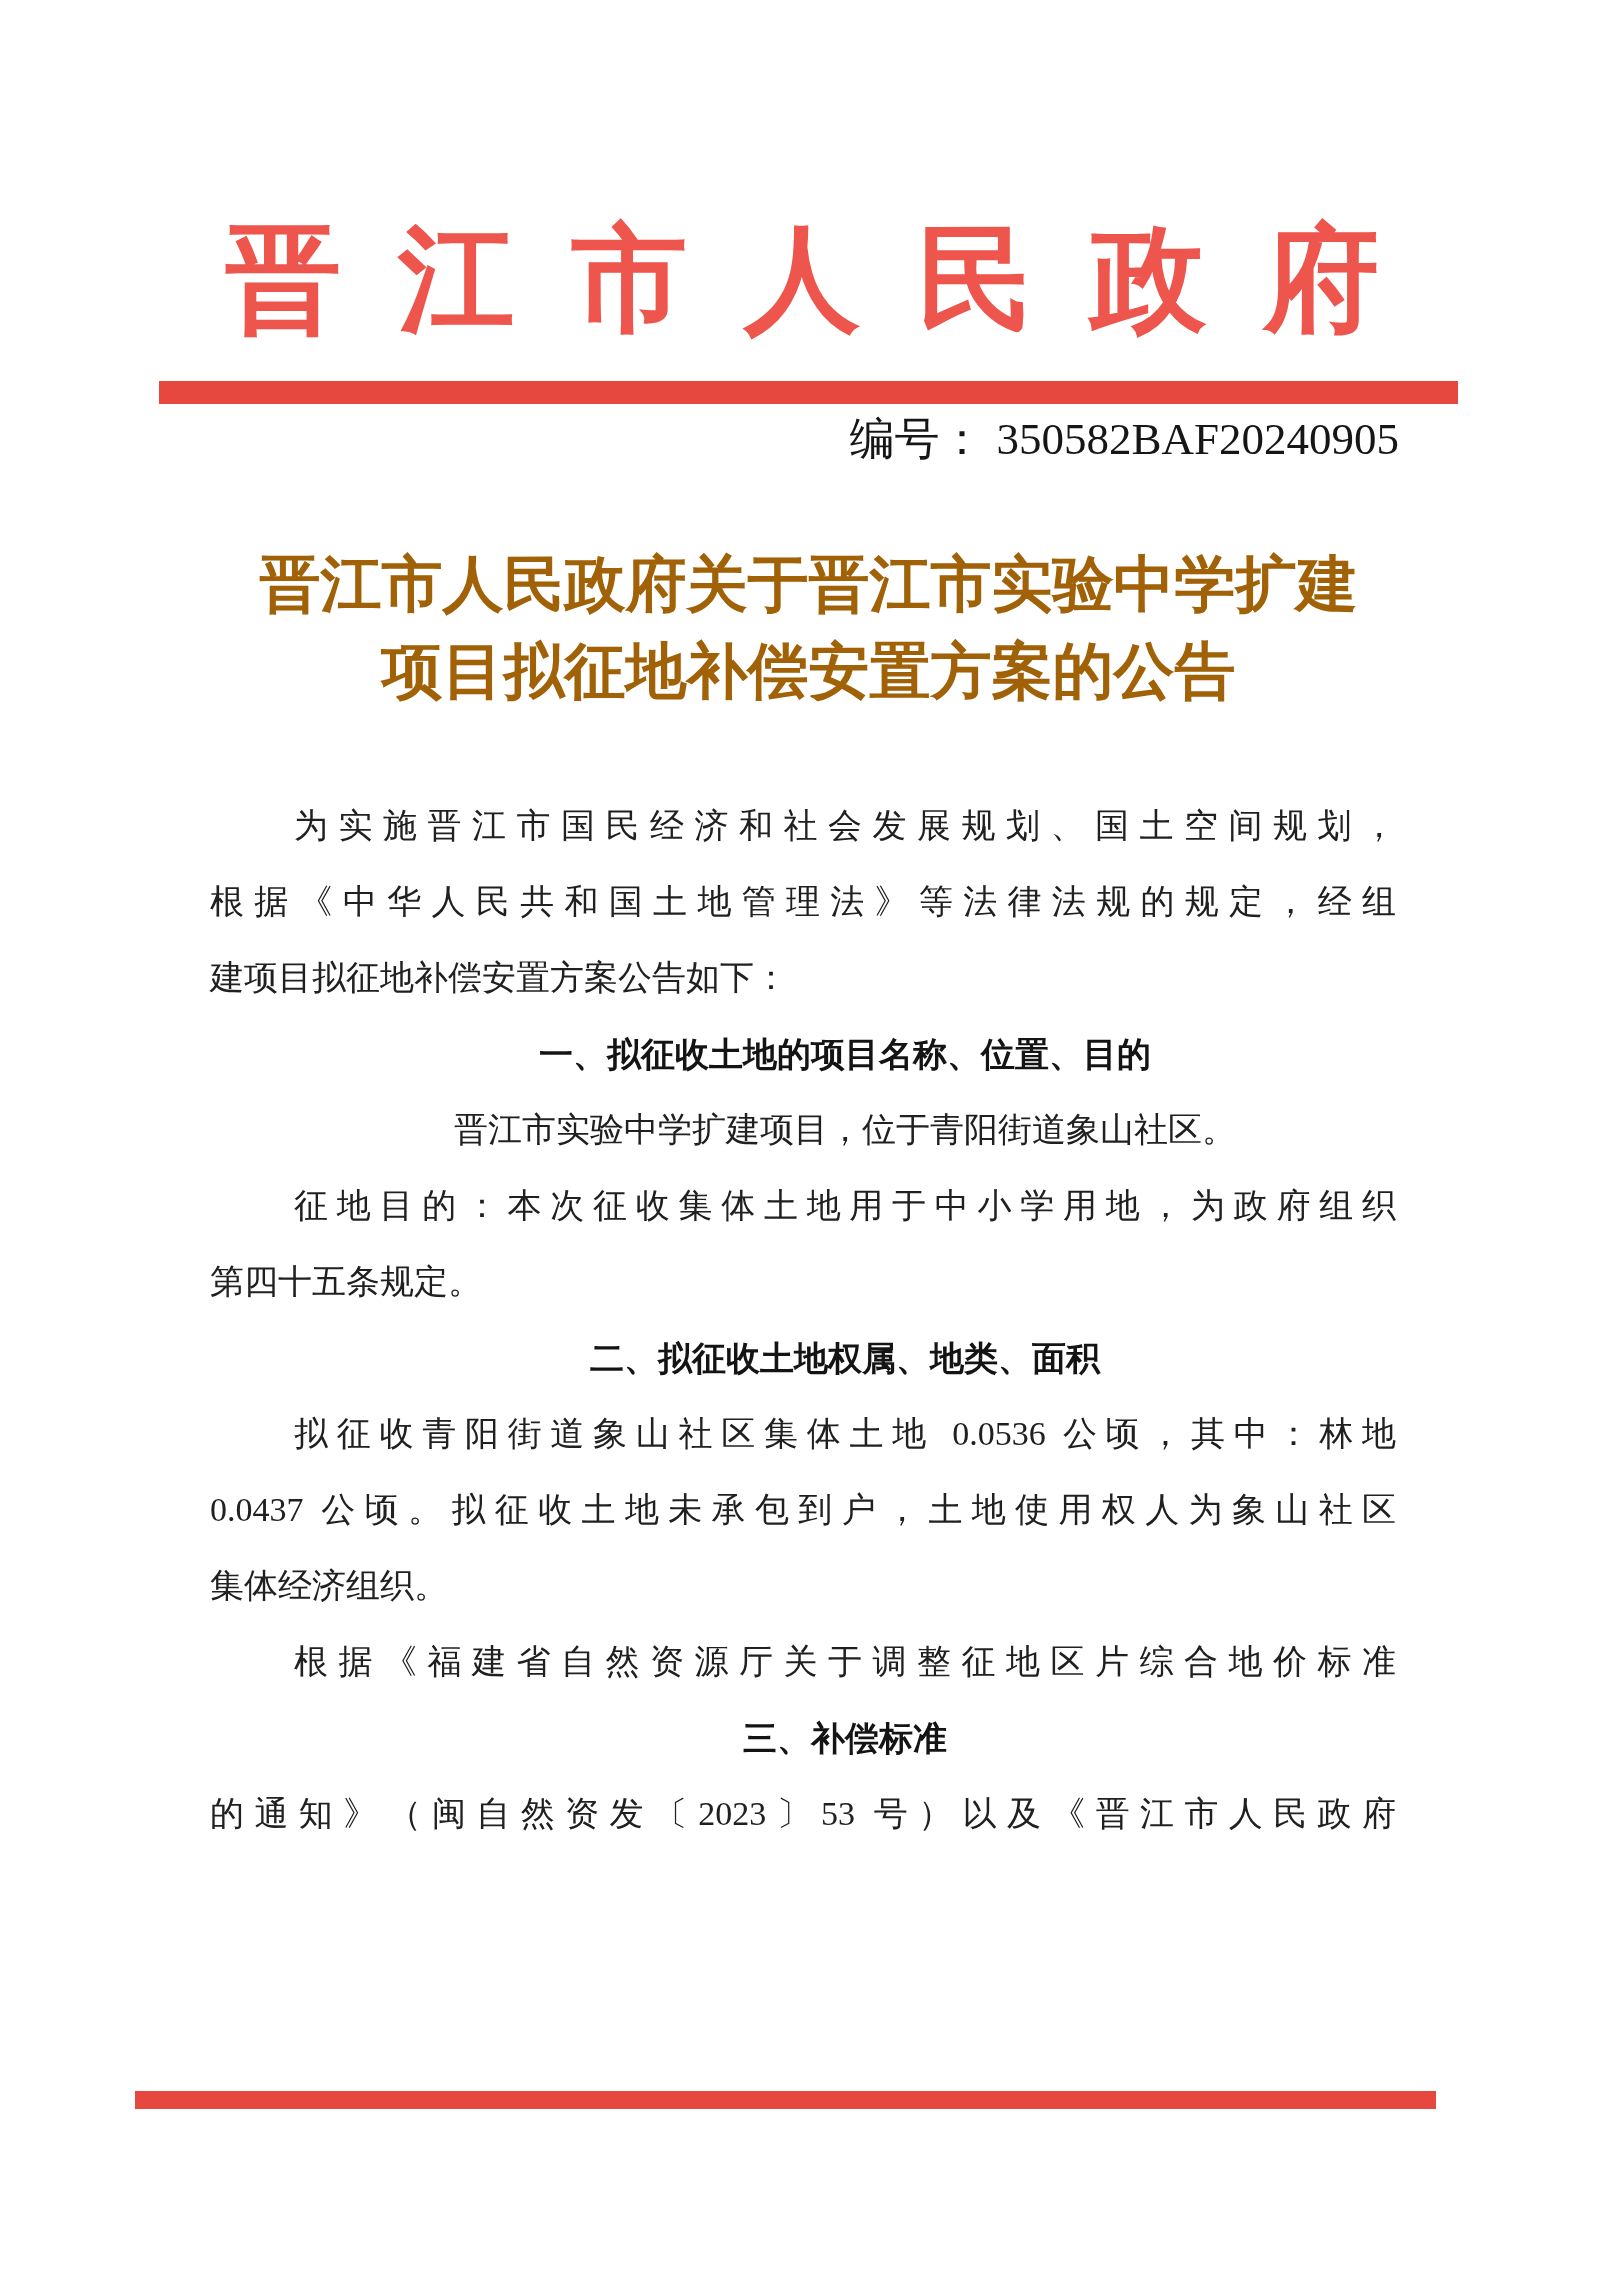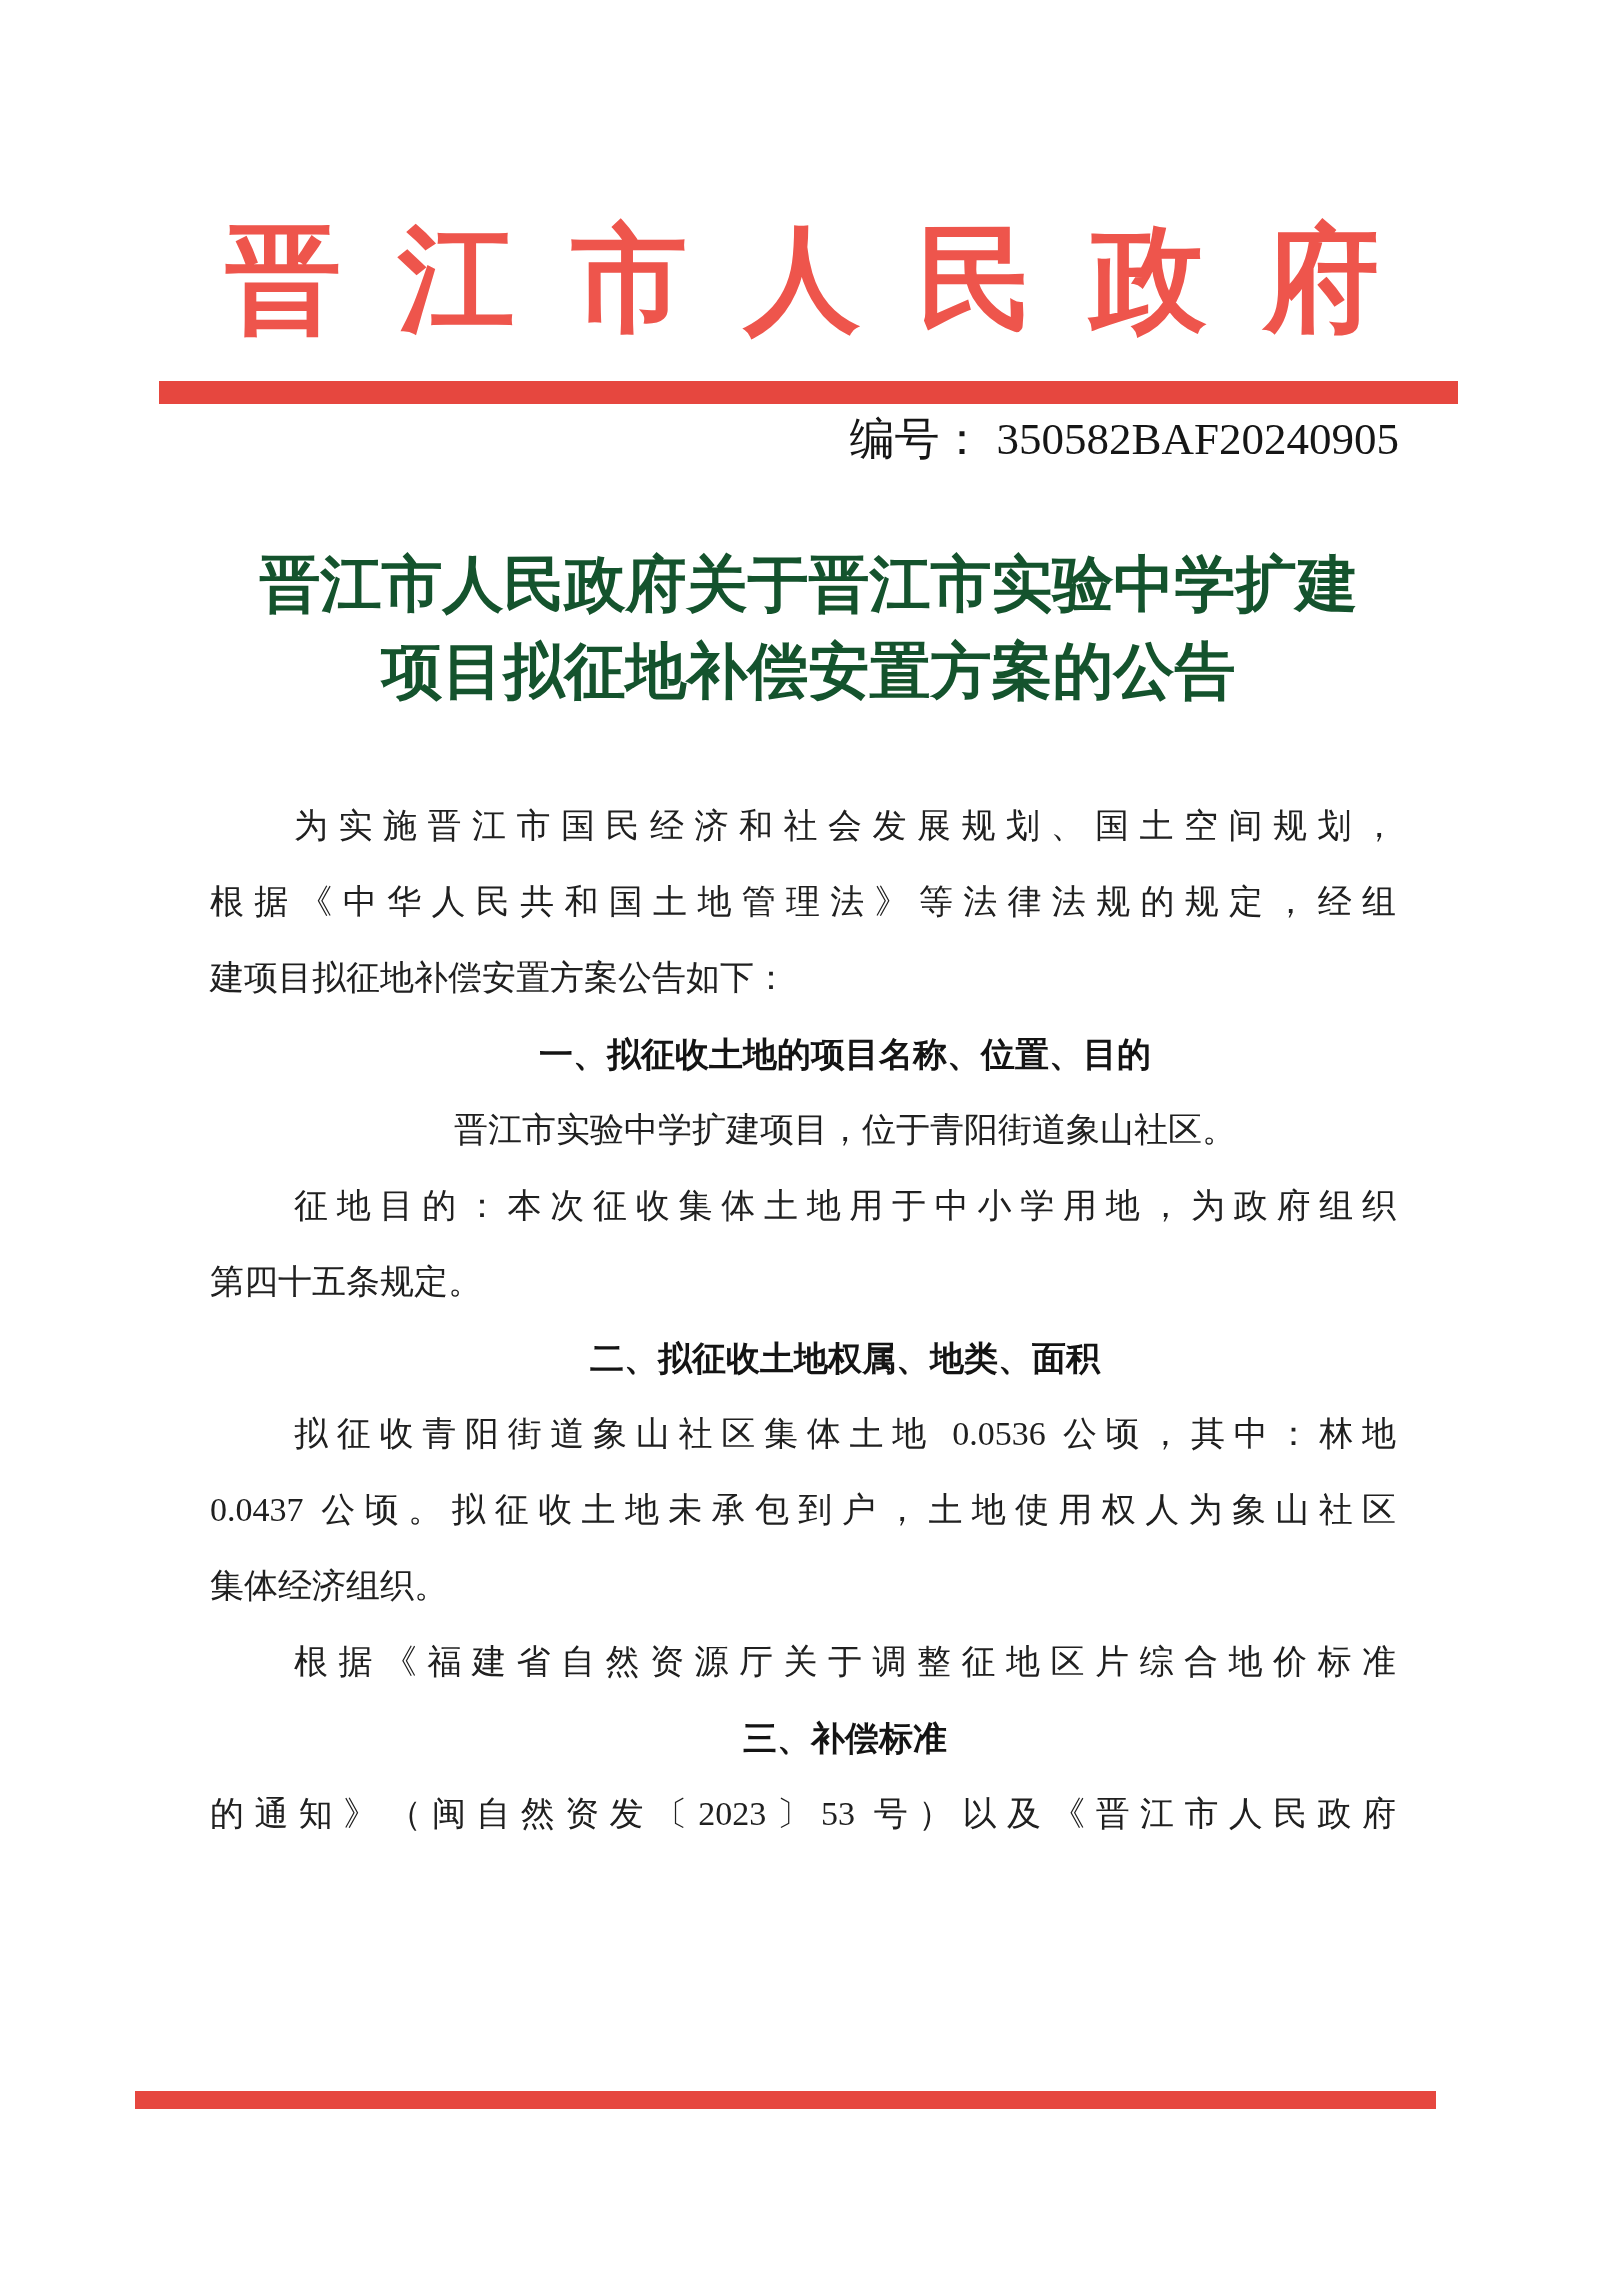--- a/index.html
+++ b/index.html
@@ -54,21 +54,21 @@
 
   .doc-title {
     position: absolute;
     top: 523px;
     left: 0;
     width: 1593px;
     text-align: center;
     font-size: 61px;
     line-height: 75px;
     font-weight: 700;
-    color: #14532d;
+    color: #a16207;
   }
 
   .document-body {
     position: absolute;
     top: 764px;
     left: 186px;
     width: 1210px;
     font-size: 34px;
     line-height: 76px;
     color: #202020;

